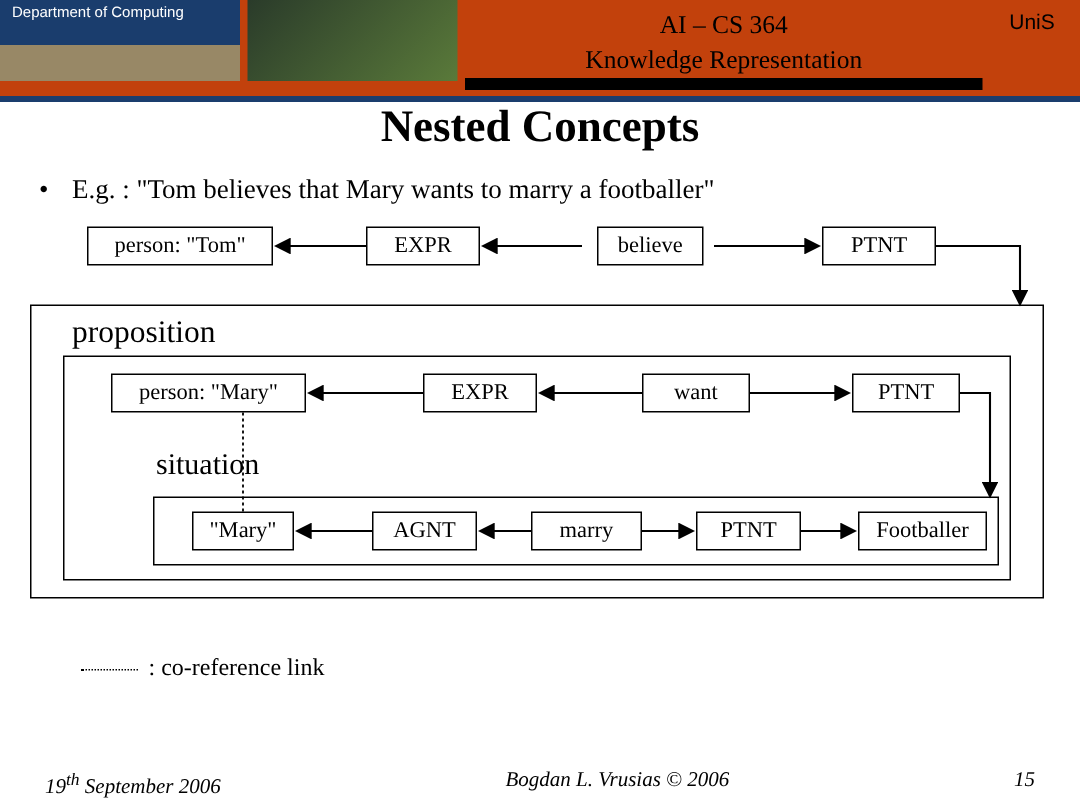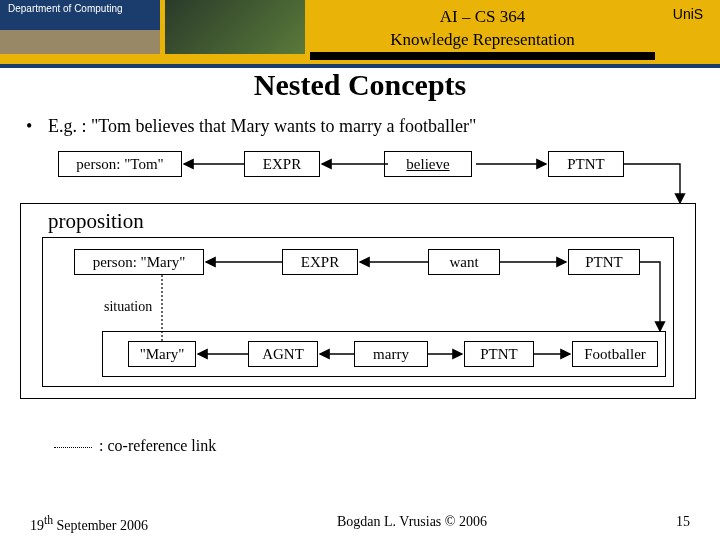--- a/index.html
+++ b/index.html
@@ -3,21 +3,21 @@
 <meta charset="utf-8">
 <style>
   * { box-sizing: border-box; margin: 0; padding: 0; }
   body {
     width: 720px; height: 540px;
     font-family: "Times New Roman", serif;
     background: #fff; color: #000;
     position: relative; overflow: hidden;
   }
   .header {
-    height: 68px; background: #eab308; position: relative;
+    height: 68px; background: #c2410c; position: relative;
     border-bottom: 4px solid #1a3d6d;
   }
   .hdr-blue {
     position: absolute; left: 0; top: 0; width: 160px; height: 30px;
     background: #1a3d6d; color: #fff; font-size: 10px;
     font-family: Arial, sans-serif; padding: 3px 8px 0 8px;
   }
   .hdr-img {
     position: absolute; left: 0; top: 30px; width: 160px; height: 24px;
     background: #988866;
@@ -56,41 +56,42 @@
     left: 0px; top: 52px; width: 676px; height: 196px;
   }
   .prop-lbl {
     position:absolute; left:28px; top:58px; font-size:21px;
   }
   .outer2 {
     position: absolute; border: 1.5px solid #000;
     left: 22px; top: 86px; width: 632px; height: 150px;
   }
   .sit-lbl {
-    position:absolute; left:84px; top:148px; font-size:14px;
+    position:absolute; left:84px; top:148px; font-size:20px;
   }
   .outer3 {
     position: absolute; border: 1.5px solid #000;
     left: 82px; top: 180px; width: 564px; height: 46px;
   }
   svg.arrows {
     position: absolute; left:0; top:0; width:100%; height:100%;
     pointer-events:none;
   }
   .coref {
     margin: 16px 0 0 54px; font-size: 16px;
   }
   .coref .dash {
     display:inline-block; width: 38px; border-top: 1px dotted #000;
     vertical-align: middle; margin-right: 3px;
   }
   .footer {
     position: absolute; left: 0; bottom: 6px; width: 100%;
     font-size: 14px; display:flex; justify-content:space-between;
     padding: 0 30px;
+    font-style: italic;
   }
 </style>
 </head>
 <body>
 
 <div class="header">
   <div class="hdr-blue">Department of Computing</div>
   <div class="hdr-img"></div>
   <div class="hdr-img2"></div>
   <div class="hdr-title">
@@ -105,21 +106,21 @@
 <div class="title">Nested Concepts</div>
 
 <div class="bullet">
   <span class="dot">•</span><span>E.g. : "Tom believes that Mary wants to marry a footballer"</span>
 </div>
 
 <div class="diagram">
 
   <div class="node" style="left:38px; top:0; width:124px;">person: "Tom"</div>
   <div class="node" style="left:224px; top:0; width:76px;">EXPR</div>
-  <div class="node" style="left:364px; top:0; width:88px;text-decoration:underline;">believe</div>
+  <div class="node" style="left:378px; top:0; width:71px;">believe</div>
   <div class="node" style="left:528px; top:0; width:76px;">PTNT</div>
 
   <div class="outer1"></div>
   <div class="prop-lbl">proposition</div>
 
   <div class="outer2"></div>
 
   <div class="node" style="left:54px; top:98px; width:130px;">person: "Mary"</div>
   <div class="node" style="left:262px; top:98px; width:76px;">EXPR</div>
   <div class="node" style="left:408px; top:98px; width:72px;">want</div>

